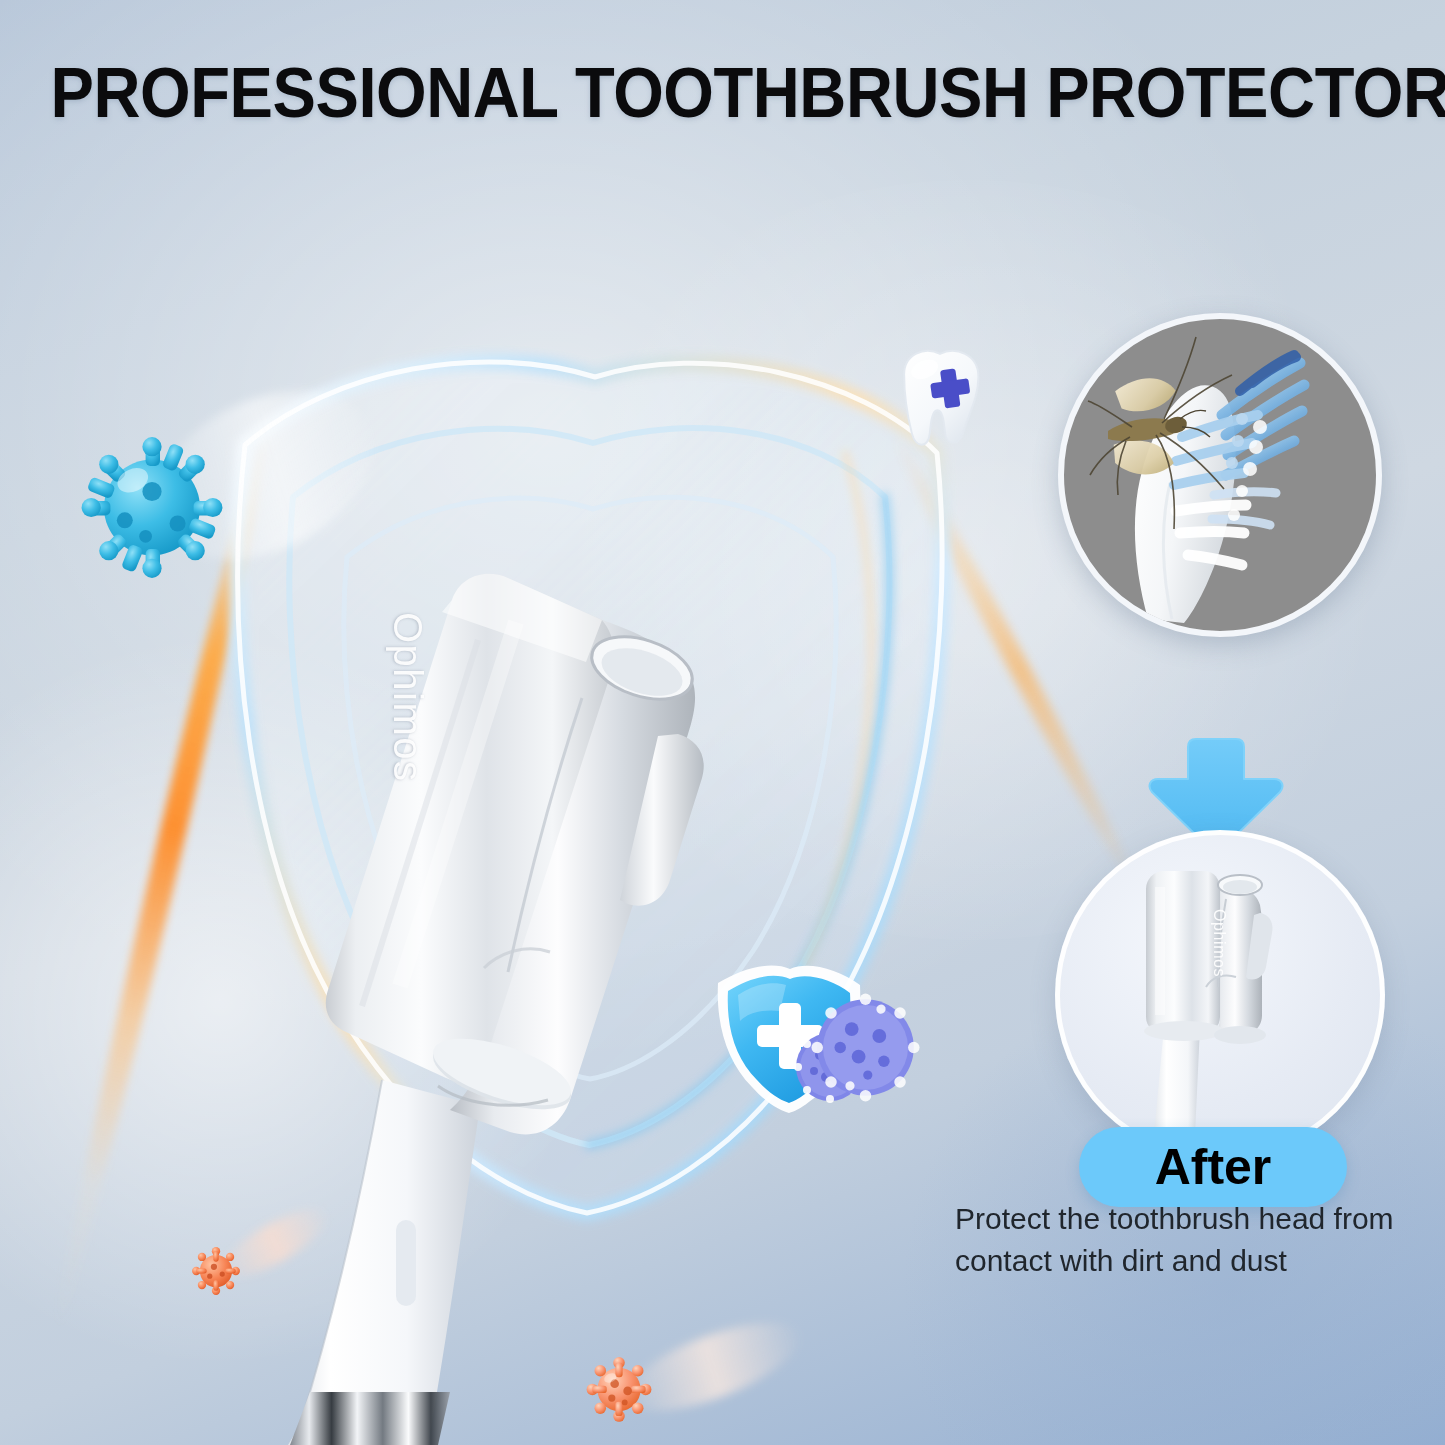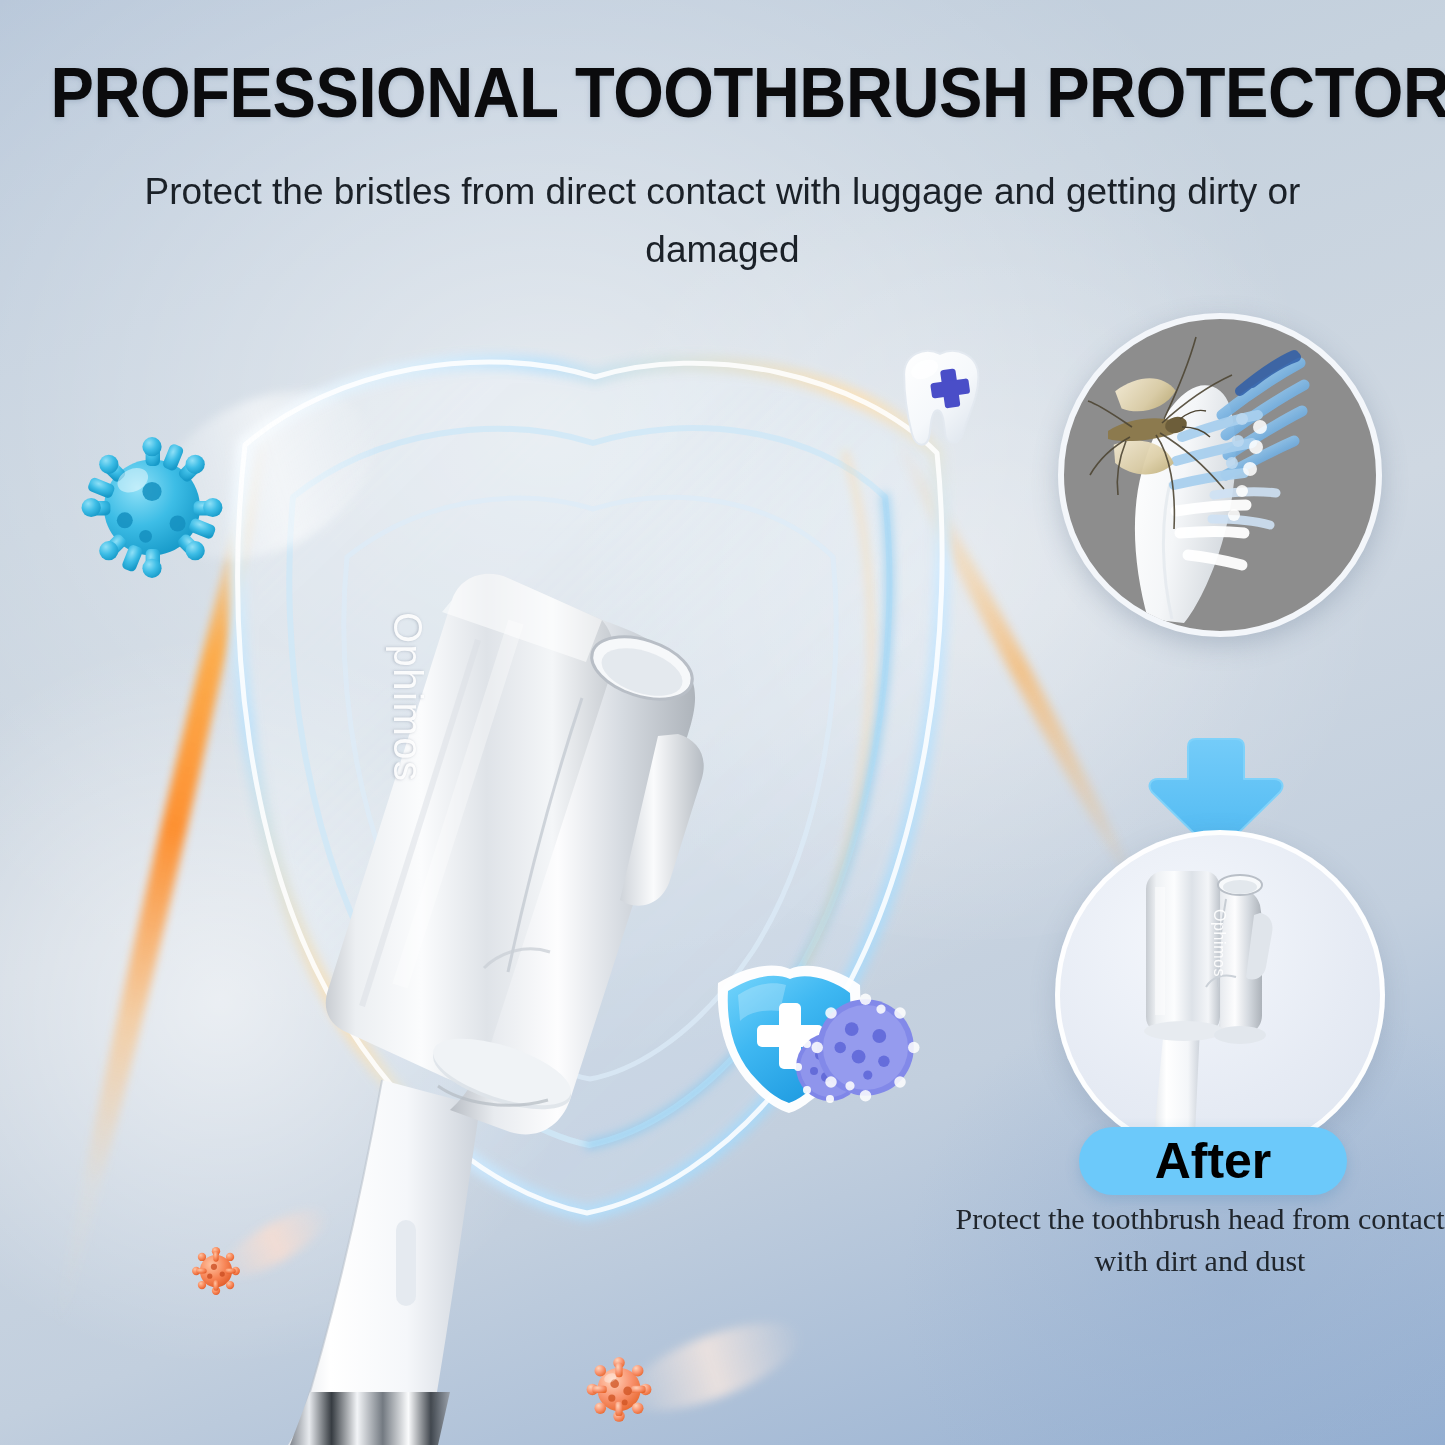--- a/index.html
+++ b/index.html
@@ -192,21 +192,21 @@
   }
   .pill-before {
     left: 1079px; top: 601px;
     width: 268px; height: 74px;
     background: #909090;
     font-size: 50px;
     box-shadow: 0 5px 14px rgba(90,105,125,0.28);
   }
   .pill-after {
     left: 1079px; top: 1127px;
-    width: 268px; height: 68px;
+    width: 268px; height: 80px;
     background: #6cc9fa;
     font-size: 50px;
     box-shadow: 0 5px 14px rgba(80,140,190,0.30);
   }
 
   
   .arrow-down {
     position: absolute;
     left: 1143px; top: 731px;
     width: 146px; height: 124px;
@@ -234,41 +234,38 @@
     color: rgba(255,255,255,0.92);
     transform: rotate(90deg);
     transform-origin: 0 0;
   }
 
   .after-caption {
     position: absolute;
     left: 955px;
     top: 1198px;
     width: 490px;
-    text-align: center;
     font-size: 30px;
     line-height: 1.40;
     color: #20262d;
-    font-family: Liberation Serif, serif;
   }
 </style>
 </head>
 <body>
 
 <div id="poster">
 
   <div class="bg-blob blob-a"></div>
   <div class="bg-blob blob-b"></div>
   <div class="bg-blob blob-c"></div>
 
   <div class="streak streak-orange"></div>
   <div class="streak streak-orange2"></div>
 
   <div class="headline">PROFESSIONAL TOOTHBRUSH PROTECTOR</div>
-  <div class="subhead">Protect the bristles from direct contact with luggage and getting dirty or damaged</div>
 
   <div class="shield-wrap">
     <svg viewBox="0 0 810 900" xmlns="http://www.w3.org/2000/svg">
       <defs>
         <linearGradient id="gsEdge" x1="0" y1="0" x2="1" y2="1">
           <stop offset="0%" stop-color="#ffffff" stop-opacity="0.95"></stop>
           <stop offset="22%" stop-color="#bde2fb" stop-opacity="0.95"></stop>
           <stop offset="46%" stop-color="#ffe0b0" stop-opacity="0.85"></stop>
           <stop offset="62%" stop-color="#cfeaff" stop-opacity="0.95"></stop>
           <stop offset="100%" stop-color="#7fc8f4" stop-opacity="0.95"></stop>

